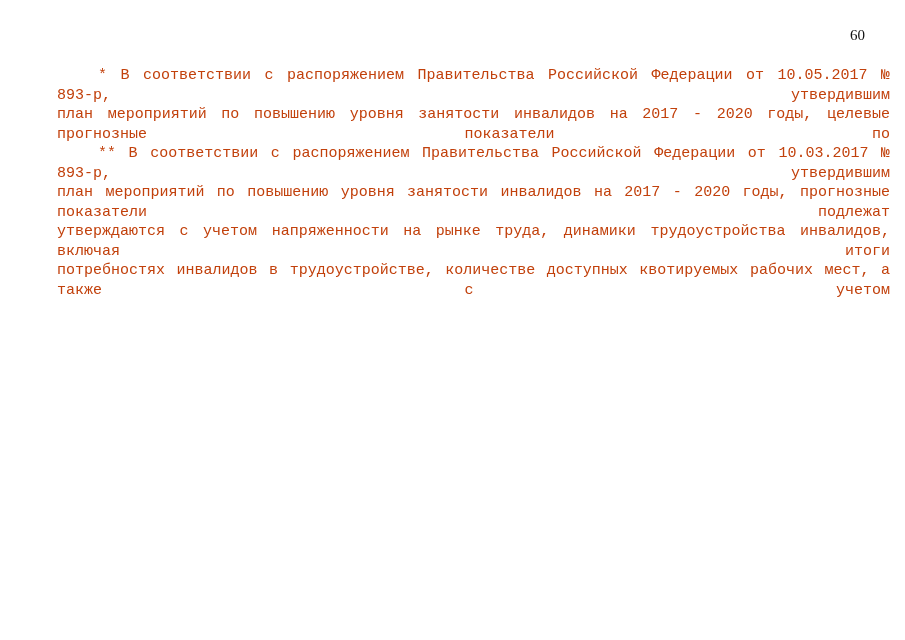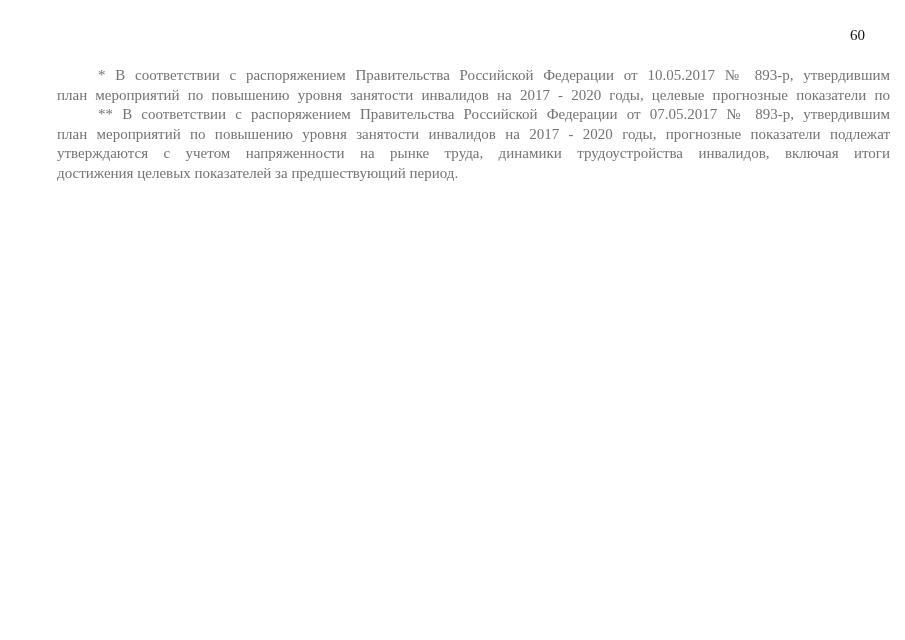--- a/index.html
+++ b/index.html
@@ -30,22 +30,23 @@
     left: 57px;
     width: 833px;
   }
   .footnote {
     margin: 0;
     padding: 0;
   }
   .line {
     font-size: 15px;
     line-height: 19.5px;
-    color: #737373;
+    color: #c2410c;
     text-align: justify;
+    font-family: Liberation Mono, monospace;
   }
   .line.full {
     text-align-last: justify;
   }
   .line.last {
     text-align-last: left;
   }
   .line.first {
     text-indent: 41px;
   }
@@ -54,19 +55,19 @@
 <body>
 
 <div class="page">
   <div class="page-number">60</div>
   <div class="content">
       <div class="footnote">
         <div class="line first full">* В соответствии с распоряжением Правительства Российской Федерации от 10.05.2017 № 893-р, утвердившим</div>
         <div class="line full">план мероприятий по повышению уровня занятости инвалидов на 2017 - 2020 годы, целевые прогнозные показатели по</div>
       </div>
       <div class="footnote">
-        <div class="line first full">** В соответствии с распоряжением Правительства Российской Федерации от 07.05.2017 № 893-р, утвердившим</div>
+        <div class="line first full">** В соответствии с распоряжением Правительства Российской Федерации от 10.03.2017 № 893-р, утвердившим</div>
         <div class="line full">план мероприятий по повышению уровня занятости инвалидов на 2017 - 2020 годы, прогнозные показатели подлежат</div>
         <div class="line full">утверждаются с учетом напряженности на рынке труда, динамики трудоустройства инвалидов, включая итоги</div>
-        <div class="line last">достижения целевых показателей за предшествующий период.</div>
+        <div class="line full">потребностях инвалидов в трудоустройстве, количестве доступных квотируемых рабочих мест, а также с учетом</div>
       </div>
     </div>
 </div>
 
 </body></html>

